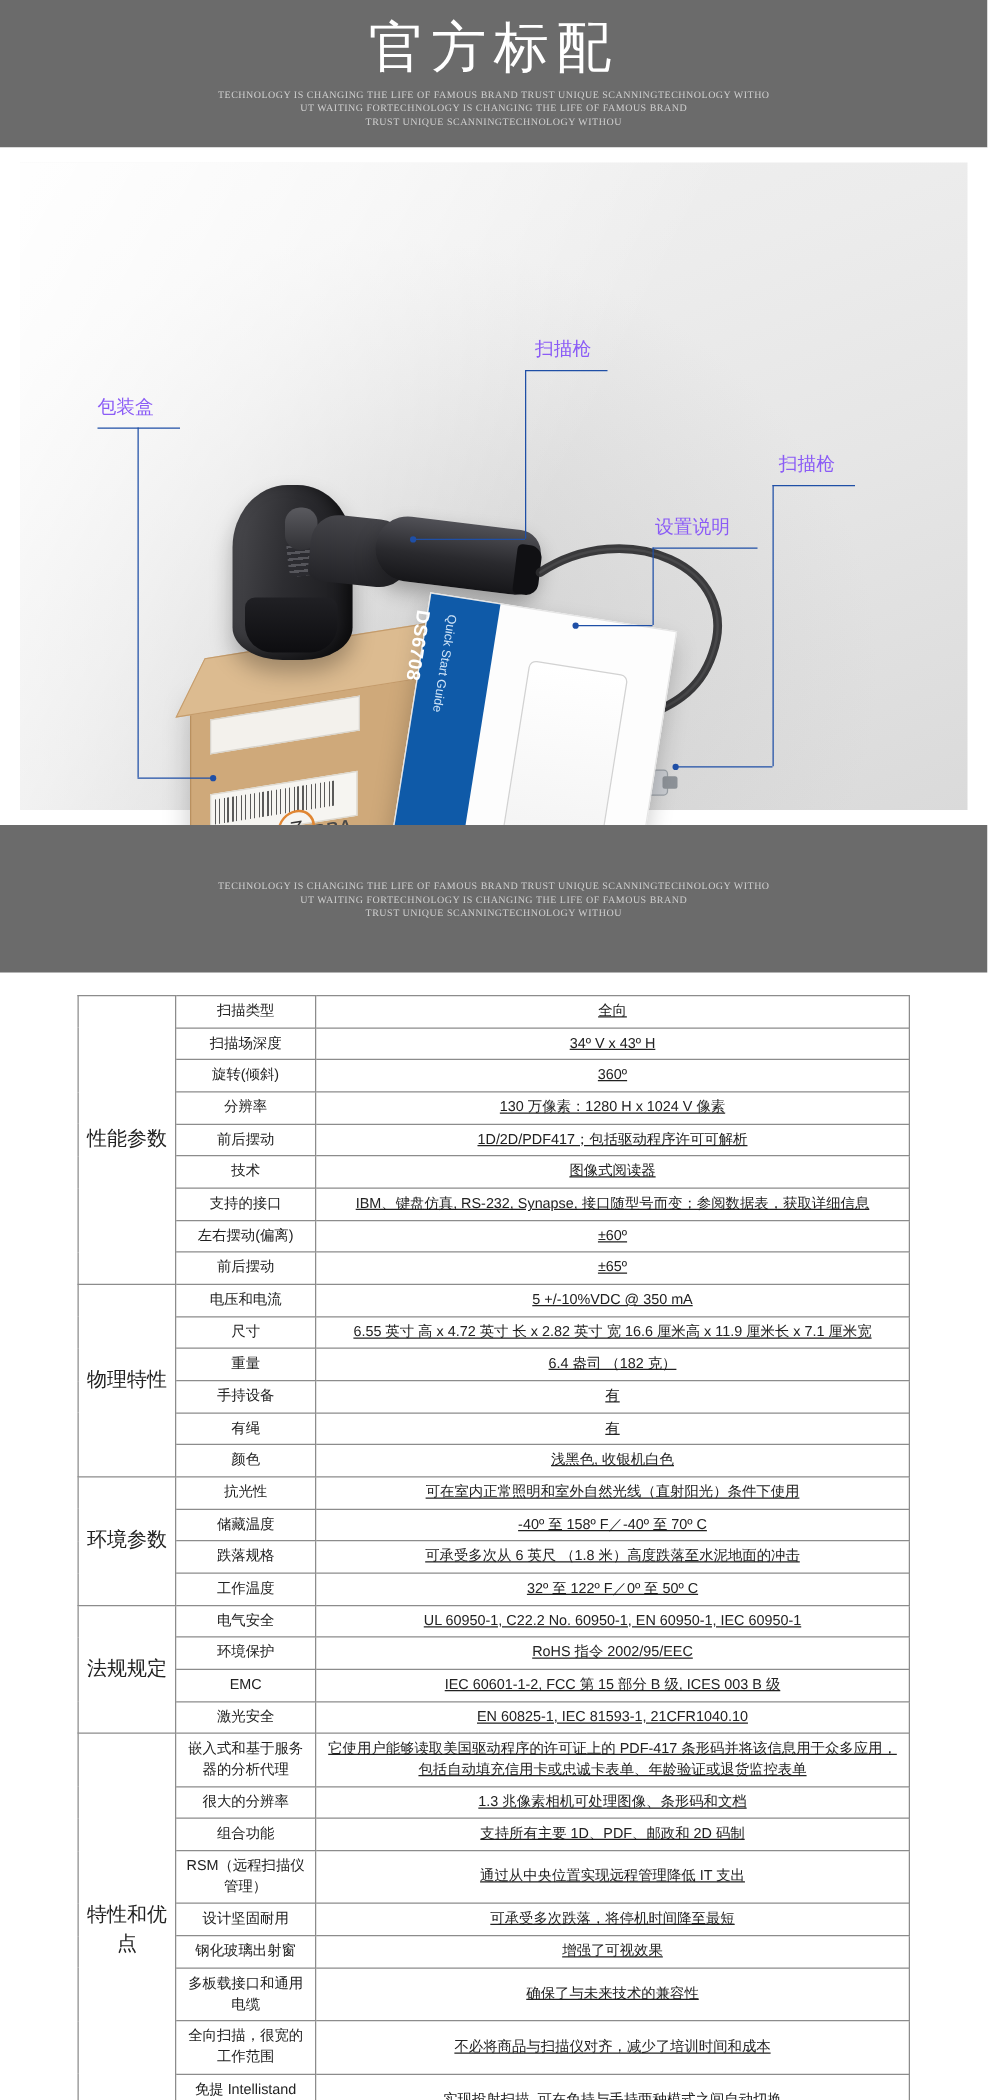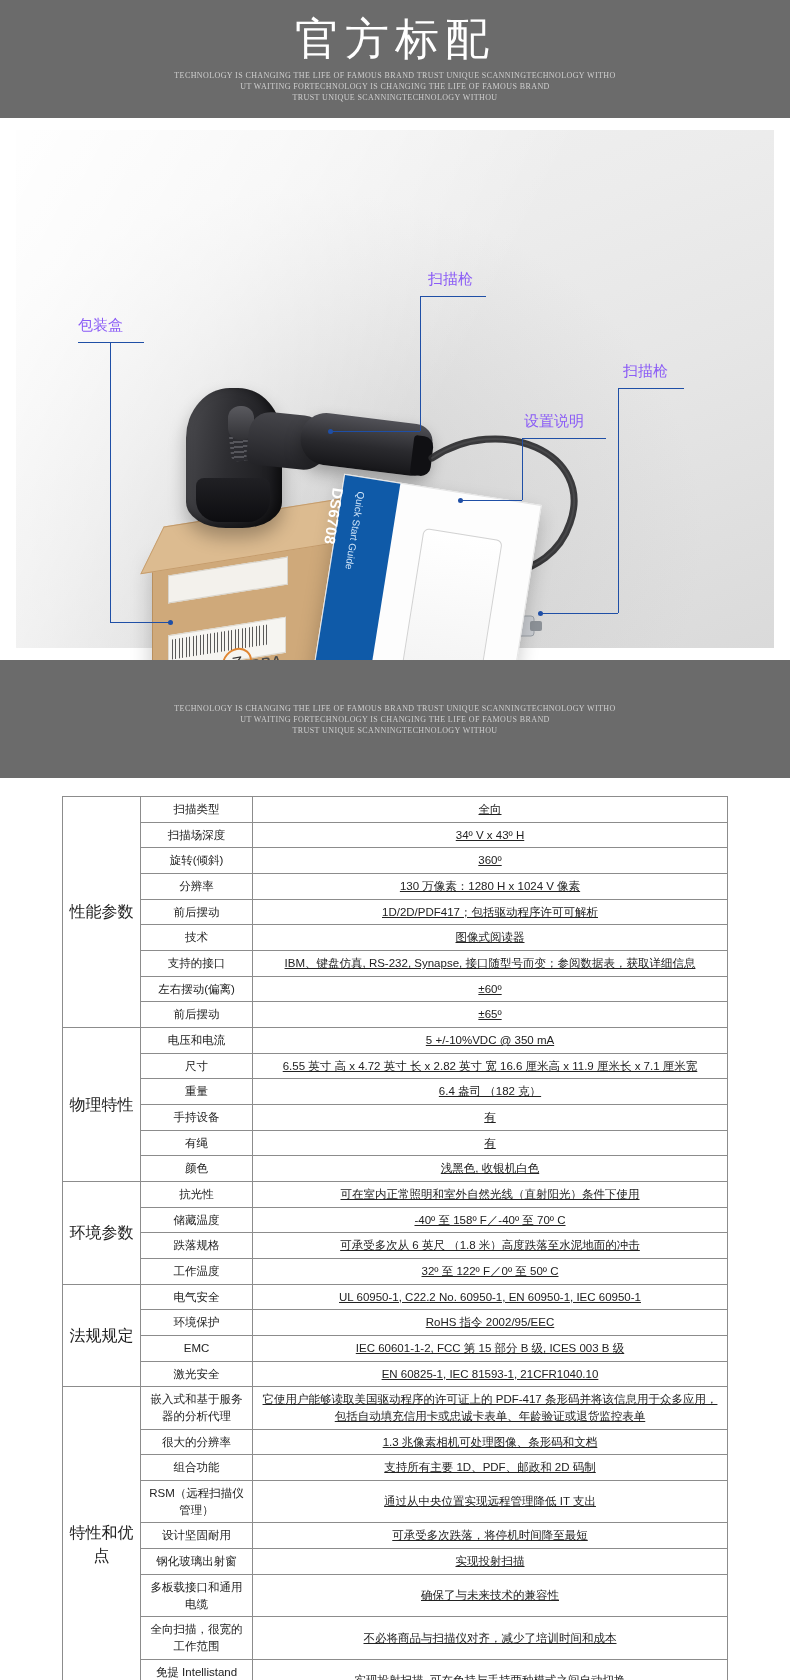--- a/index.html
+++ b/index.html
@@ -497,21 +497,21 @@
           <tr>
             <td class="key">RSM（远程扫描仪管理）</td>
             <td class="val">通过从中央位置实现远程管理降低 IT 支出</td>
           </tr>
           <tr>
             <td class="key">设计坚固耐用</td>
             <td class="val">可承受多次跌落，将停机时间降至最短</td>
           </tr>
           <tr>
             <td class="key">钢化玻璃出射窗</td>
-            <td class="val">实现投射扫描</td>
+            <td class="val">增强了可视效果</td>
           </tr>
           <tr>
             <td class="key">多板载接口和通用电缆</td>
             <td class="val">确保了与未来技术的兼容性</td>
           </tr>
           <tr>
             <td class="key">全向扫描，很宽的工作范围</td>
             <td class="val">不必将商品与扫描仪对齐，减少了培训时间和成本</td>
           </tr>
           <tr>

